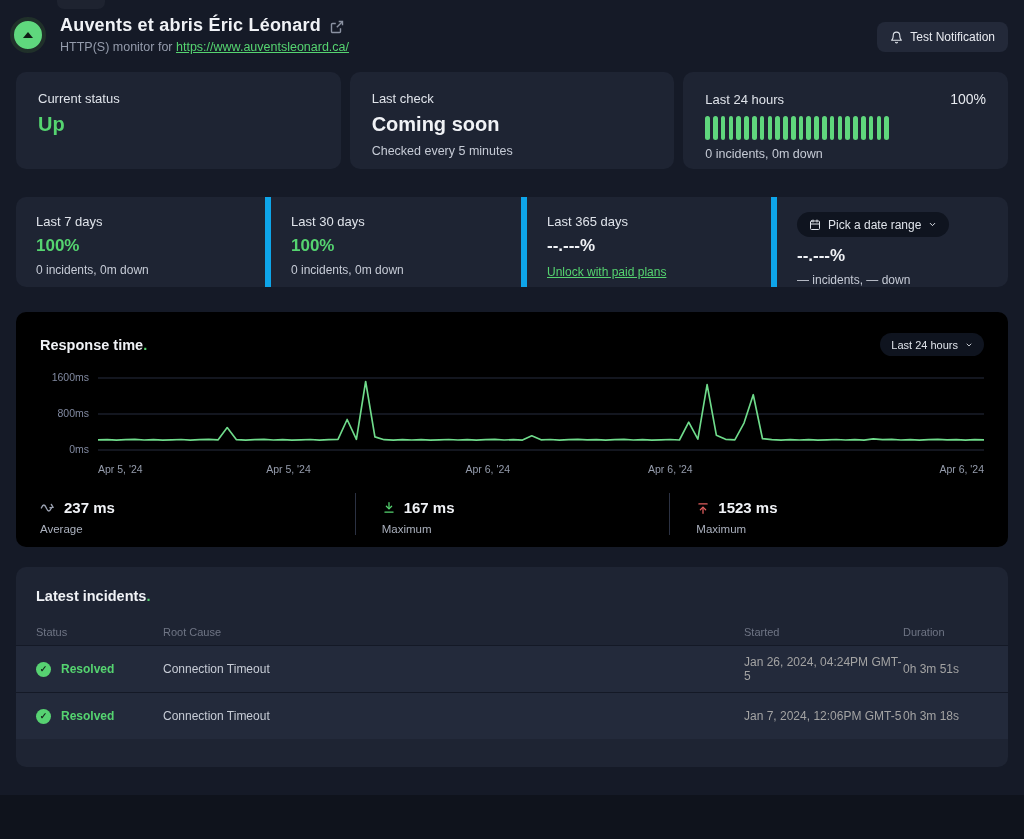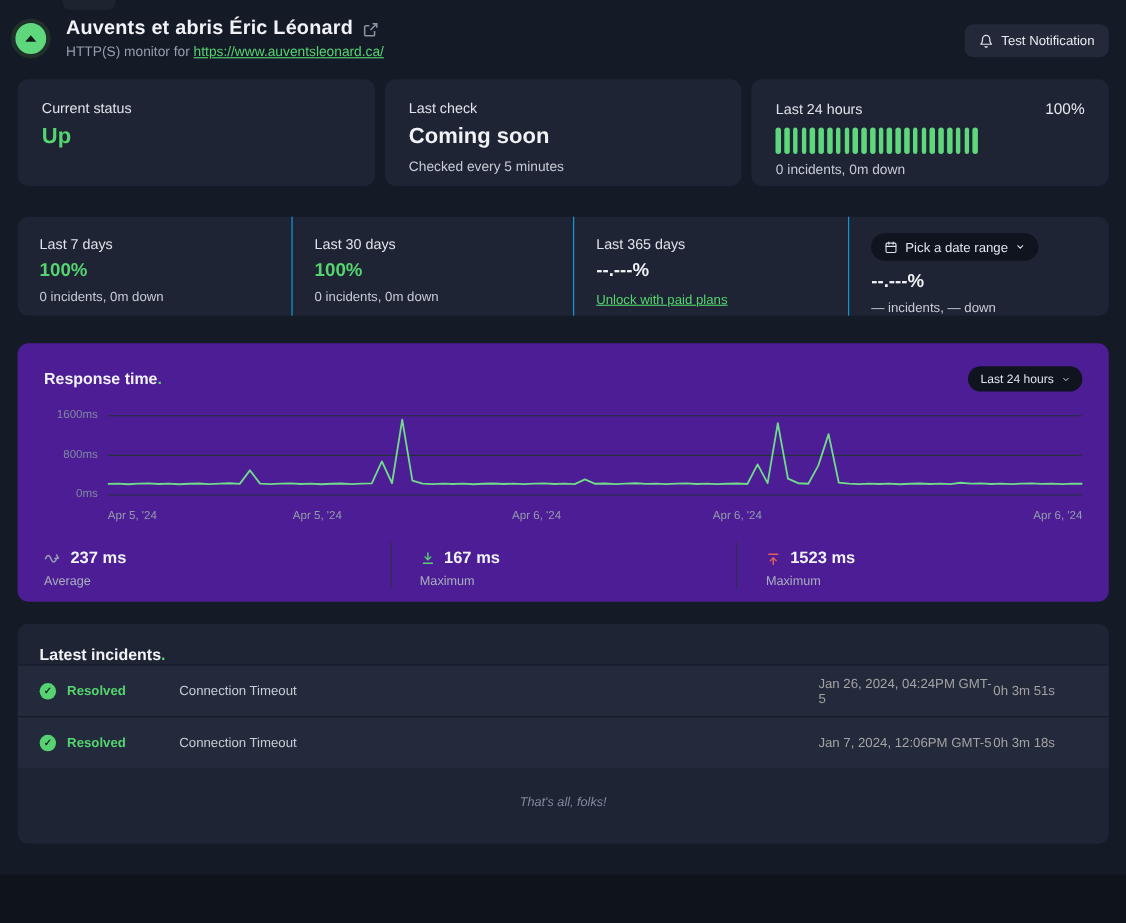--- a/index.html
+++ b/index.html
@@ -33,32 +33,32 @@
   .card-desc { margin-top:8px; font-size:12.5px; color:#c6cbd6; }
   .card-toprow { display:flex; justify-content:space-between; align-items:center; }
   .pct { font-size:14px; color:#e7eaf0; }
   .bars { display:flex; gap:3.2px; margin-top:9px; height:24px; align-items:stretch; }
   .bars .bar { width:4.6px; border-radius:3px; }
 
   
   .uptime-card { background:#1e2433; border-radius:10px; height:90px; margin:28px 16px 0;
                  display:grid; grid-template-columns:249px 256px 250px 1fr; }
   .ucol { padding:17px 20px 0; }
-  .ucol + .ucol { border-left:1px solid #0ea5e9; }
+  .ucol + .ucol { border-left:6px solid #0ea5e9; }
   .ucol .card-value { font-size:17px; margin-top:7px; }
   .ucol .card-desc { margin-top:7px; font-size:12px; }
   .unlock { display:inline-block; margin-top:9px; font-size:12px; }
   .date-btn { background:#0f141f; border:none; border-radius:13px; height:25px; padding:0 12px;
               display:flex; align-items:center; gap:7px; color:#dfe3ea; font-size:12px; font-family:inherit;
               cursor:pointer; margin-top:-2px; }
   .date-btn svg { flex:0 0 auto; }
   .ucol4 .card-value { margin-top:9px; }
 
   
-  .resp-card { background:#4c1d95; border-radius:10px; height:235px; margin:25px 16px 0; padding:21px 24px 0; }
+  .resp-card { background:#000000; border-radius:10px; height:235px; margin:25px 16px 0; padding:21px 24px 0; }
   .resp-head { display:flex; align-items:center; justify-content:space-between; }
   .section-title { font-size:14.5px; font-weight:700; color:#f0f2f6; }
   .section-title .dot { color:#55d470; }
   .range-pill { background:#0f141f; border:none; border-radius:12px; height:23px; padding:0 11px;
                 display:flex; align-items:center; gap:7px; color:#dfe3ea; font-size:11px; font-family:inherit; cursor:pointer; }
   .chart-row { display:flex; margin-top:14px; }
   .y-gutter { width:58px; position:relative; height:90px; }
   .y-gutter span { position:absolute; right:9px; font-size:10.5px; color:#8089a0; }
   .y-gutter .yt2 { top:1px; } .y-gutter .yt1 { top:37px; } .y-gutter .yt0 { top:73px; }
   .chart-svg { flex:1; height:90px; }
@@ -280,20 +280,26 @@
         </div>
         <div class="stat-label">Maximum</div>
       </div>
     </div>
   </div>
 
   <div class="incidents-card">
     <div class="section-title">
       <span>Latest incidents</span><span class="dot">.</span>
     </div>
+    <div class="inc-grid inc-head">
+      <span>Status</span>
+      <span>Root Cause</span>
+      <span>Started</span>
+      <span>Duration</span>
+    </div>
     <div id="incident-rows">
         <div class="inc-grid incident-row">
           <div class="status-cell">
             <span class="check-circle">✓</span>
             <span class="status-text">Resolved</span>
           </div>
           <span>Connection Timeout</span>
           <span class="cell-dim">Jan 26, 2024, 04:24PM GMT-5</span>
           <span class="cell-dim">0h 3m 51s</span>
         </div>

